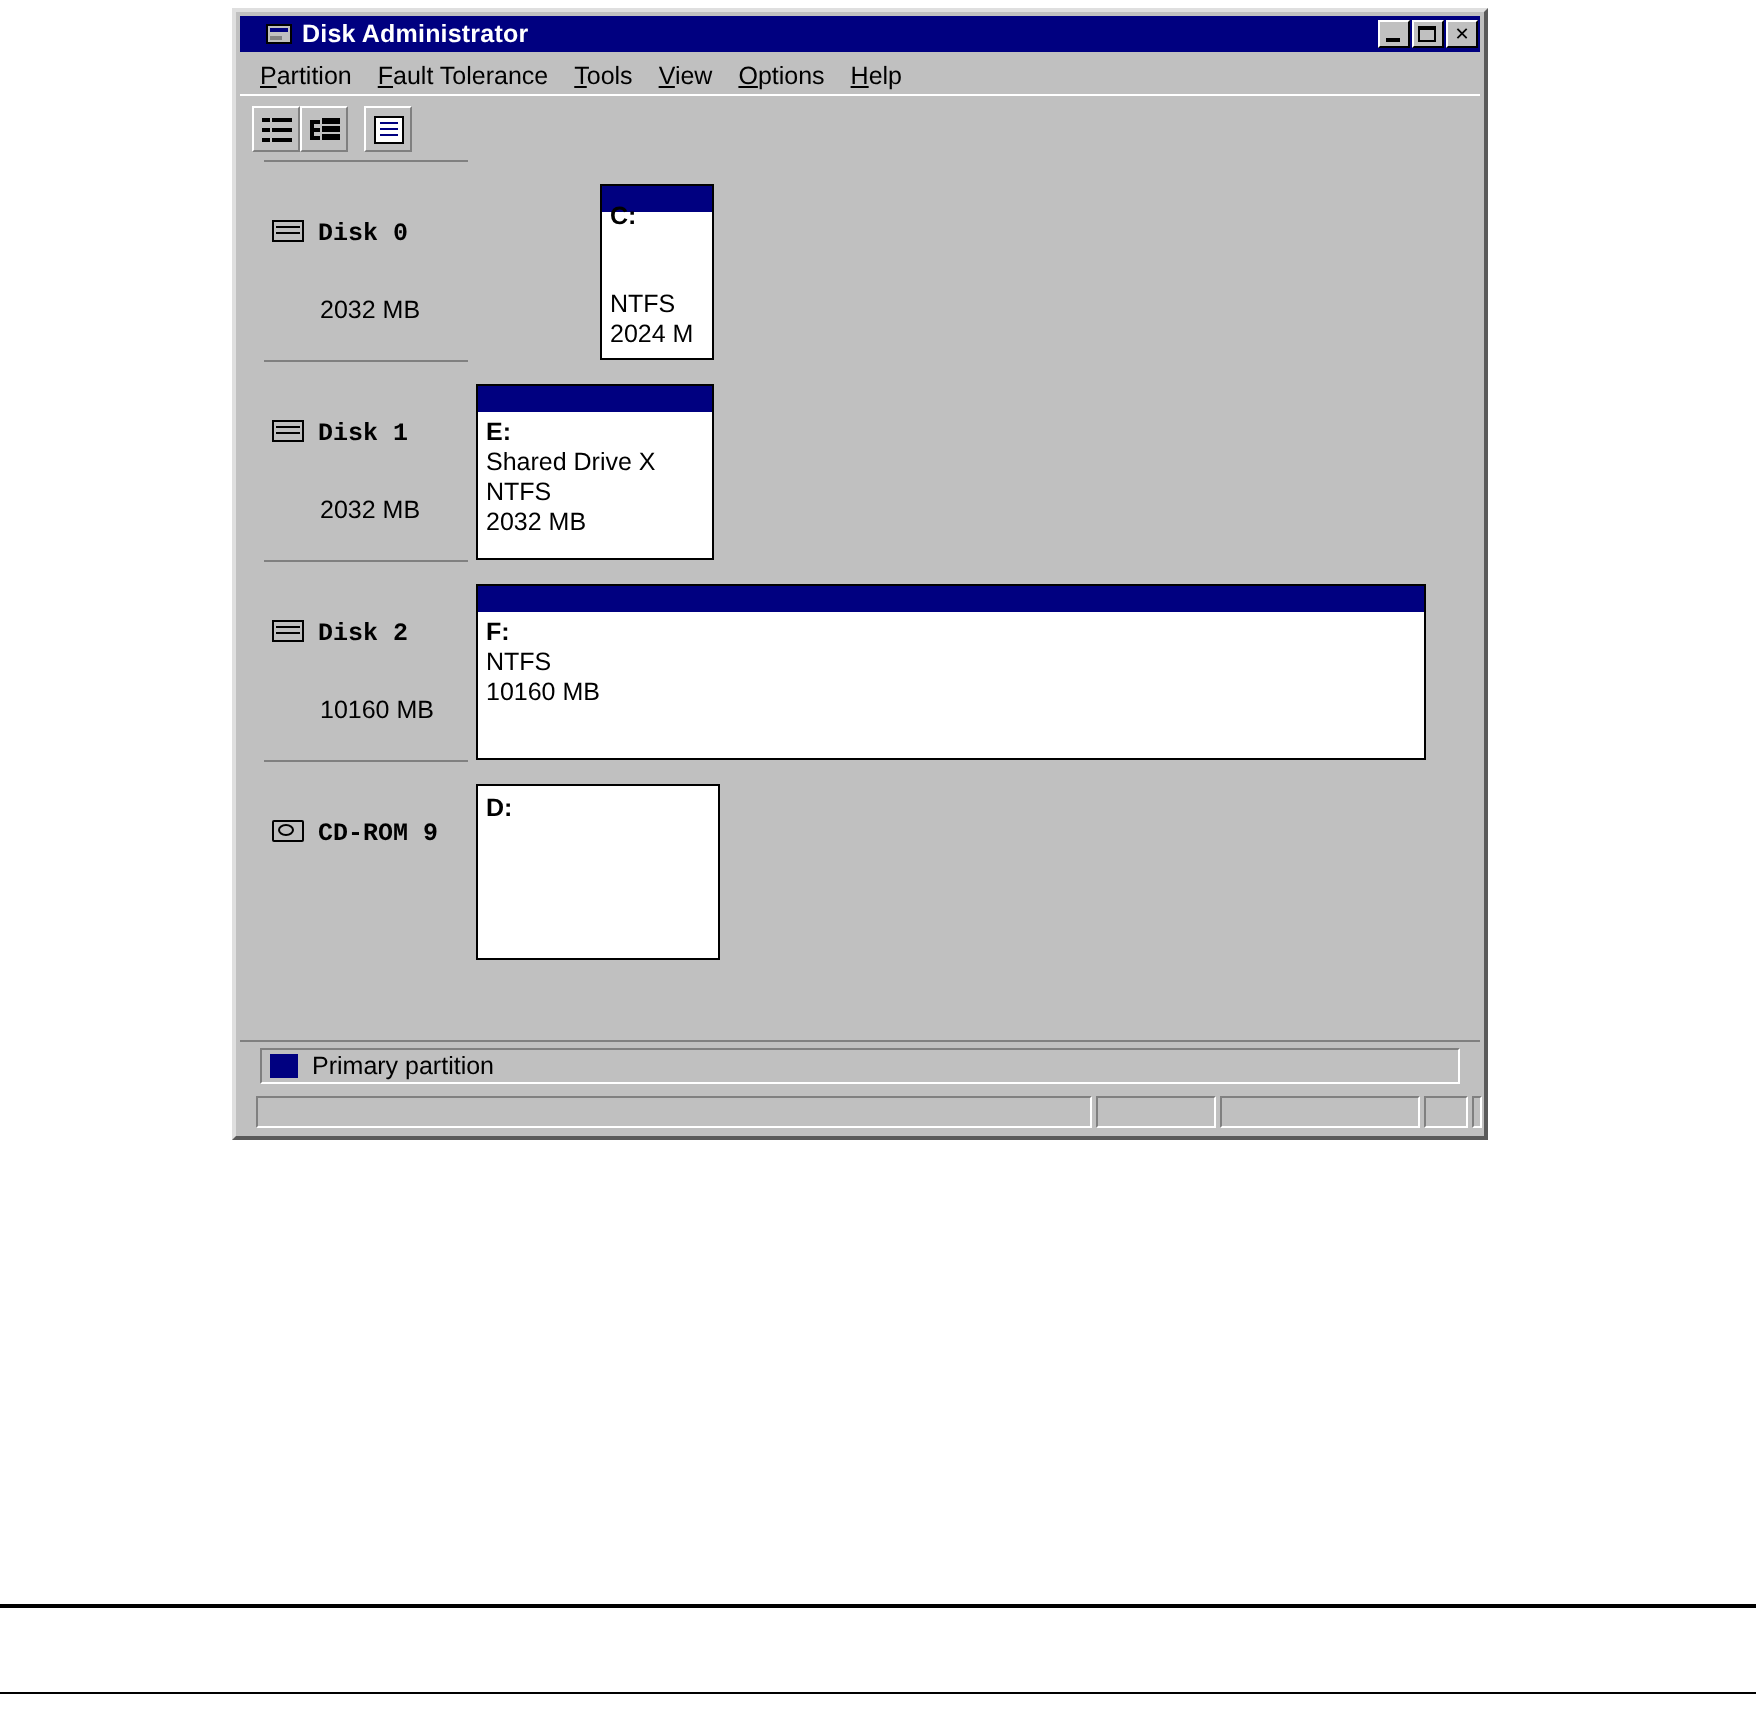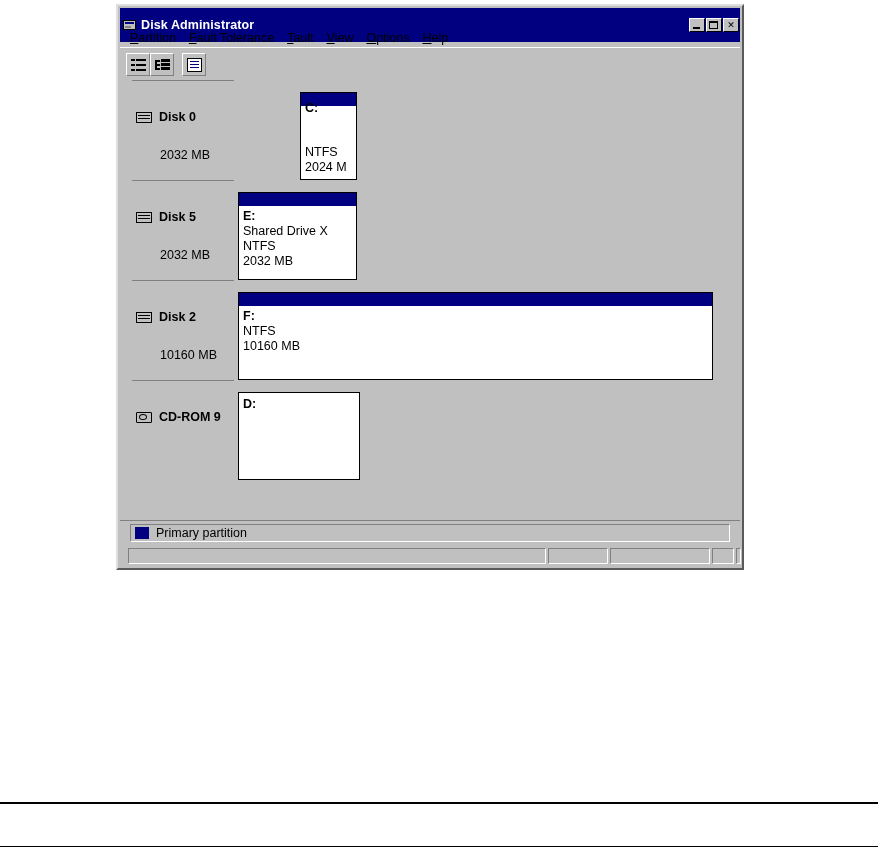--- a/index.html
+++ b/index.html
@@ -29,25 +29,25 @@
     border-bottom: 2px solid #5a5a5a;
     box-sizing: border-box;
   }
 
   
   #title-bar {
     position: absolute;
     left: 2px;
     top: 2px;
     right: 2px;
-    height: 34px;
+    height: 18px;
     background: #000080;
     display: flex;
     align-items: center;
-    padding: 0 1px 0 2px;
+    padding: 0 1px 0 12px;
     box-sizing: border-box;
   }
   #title-icon {
     width: 16px;
     height: 14px;
     margin-right: 3px;
     position: relative;
     flex: 0 0 auto;
   }
   #title-icon .tbody {
@@ -259,22 +259,23 @@
     top: 0;
     width: 102px;
     height: 1px;
     background: #808080;
   }
   .disk-label {
     position: absolute;
     left: 16px;
     top: 30px;
     display: flex;
-    align-items: center;
+    align-items: flex-start;
     gap: 7px;
+    font-family: Liberation Mono, monospace;
   }
   .disk-glyph {
     width: 16px;
     height: 11px;
     position: relative;
   }
   .disk-glyph .g-out {
     position: absolute;
     inset: 0;
     border: 1px solid #000000;
@@ -465,21 +466,21 @@
         </div>
       <div class="title-btn tb-close">
           <span>✕</span>
         </div>
     </div>
   </div>
 
   <div id="menu-bar">
     <div class="menu-item"><u>P</u><span>artition</span></div>
     <div class="menu-item"><u>F</u><span>ault Tolerance</span></div>
-    <div class="menu-item"><u>T</u><span>ault</span></div>
+    <div class="menu-item"><u>T</u><span>ools</span></div>
     <div class="menu-item"><u>V</u><span>iew</span></div>
     <div class="menu-item"><u>O</u><span>ptions</span></div>
     <div class="menu-item"><u>H</u><span>elp</span></div>
   </div>
   <div id="menu-sep"></div>
 
   <div id="toolbar">
     <div class="tool-btn">
       <div class="ico-list">
         <i></i>
@@ -538,21 +539,21 @@
     </div>
 
     <div class="disk-row" style="top:100px;">
       <div class="disk-rule"></div>
       <div class="disk-label">
         <div class="disk-glyph">
           <div class="g-out"></div>
             <div class="g-l1"></div>
             <div class="g-l2"></div>
         </div>
-        <div class="disk-name">Disk 5</div>
+        <div class="disk-name">Disk 1</div>
       </div>
       <div class="disk-size">2032 MB</div>
 
       <div class="part-strip" style="left:118px; width:240px;">
         <div class="partition" style="left:0px; width:119px;">
           <div class="cap"></div>
           <div class="plines">
             <div class="bold">E:</div>
             <div>Shared Drive X</div>
             <div>NTFS</div>

